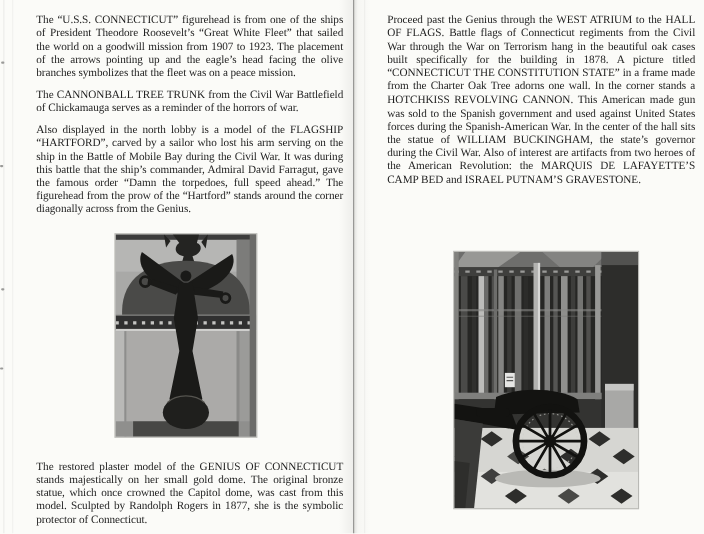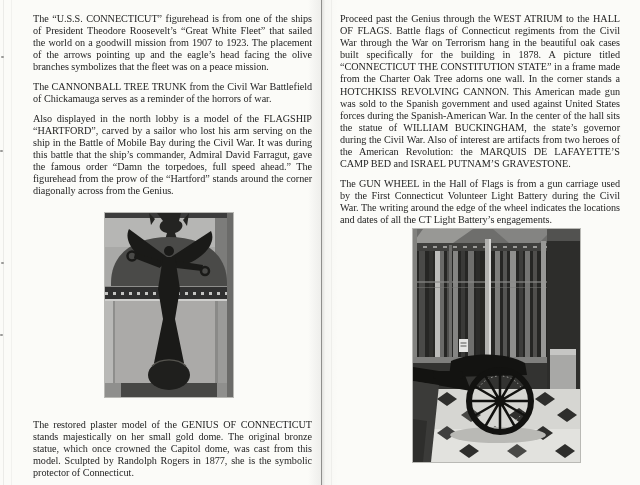--- a/index.html
+++ b/index.html
@@ -3,21 +3,21 @@
 <meta charset="utf-8">
 <style>
   html,body{margin:0;padding:0;}
   body{width:640px;height:485px;overflow:hidden;background:#fbfbf8;}
   .spread{
     position:relative;width:640px;height:485px;background:#fbfbf8;
     font-family:"Liberation Serif", serif;color:#1e1e1e;
   }
   .col{position:absolute;top:13px;}
   .col-left{left:33px;width:279px;}
-  .col-right{left:340px;width:280px;}
+  .col-right{left:352px;width:280px;}
   .col p{
     margin:0 0 7.5px 0;font-size:10.2px;line-height:12.1px;
     text-align:justify;text-justify:inter-word;letter-spacing:-0.05px;
   }
   .caption{position:absolute;left:33px;top:419px;width:279px;}
   .caption p{margin:0;font-size:10.2px;line-height:12.1px;text-align:justify;letter-spacing:-0.05px;}
   .photo{position:absolute;outline:1px solid #b9b9b5;background:#8a8a88;}
   .photo-left{left:105px;top:213px;width:128px;height:184px;}
   .photo-right{left:413px;top:229px;width:167px;height:233px;}
   .photo svg{display:block;width:100%;height:100%;}
@@ -95,21 +95,20 @@
       <path d="M47,153 A21,15 0 0 1 81,153" stroke="#55544f" stroke-width="1.2" fill="none"></path>
     </svg>
   </div>
 
   <div class="caption">
     <p>The restored plaster model of the GENIUS OF CONNECTICUT stands majestically on her small gold dome. The original bronze statue, which once crowned the Capitol dome, was cast from this model. Sculpted by Randolph Rogers in 1877, she is the symbolic protector of Connecticut.</p>
   </div>
 
   <div class="col col-right">
     <p>Proceed past the Genius through the WEST ATRIUM to the HALL OF FLAGS. Battle flags of Connecticut regiments from the Civil War through the War on Terrorism hang in the beautiful oak cases built specifically for the building in 1878. A picture titled “CONNECTICUT THE CONSTITUTION STATE” in a frame made from the Charter Oak Tree adorns one wall. In the corner stands a HOTCHKISS REVOLVING CANNON. This American made gun was sold to the Spanish government and used against United States forces during the Spanish-American War. In the center of the hall sits the statue of WILLIAM BUCKINGHAM, the state’s governor during the Civil War. Also of interest are artifacts from two heroes of the American Revolution: the MARQUIS DE LAFAYETTE’S CAMP BED and ISRAEL PUTNAM’S GRAVESTONE.</p>
-    <p>The GUN WHEEL in the Hall of Flags is from a gun carriage used by the First Connecticut Volunteer Light Battery during the Civil War. The writing around the edge of the wheel indicates the locations and dates of all the CT Light Battery’s engagements.</p>
   </div>
 
   <div class="photo photo-right">
     <svg viewBox="0 0 167 233" preserveAspectRatio="none">
       <rect width="167" height="233" fill="#262624"></rect>
 
       <rect x="0" y="0" width="167" height="14" fill="#6e6e6c"></rect>
       <polygon points="10,0 60,0 40,14 0,14" fill="#a2a2a0" opacity="0.8"></polygon>
       <polygon points="80,0 140,0 126,14 96,14" fill="#8d8d8b" opacity="0.7"></polygon>
       <rect x="0" y="14" width="167" height="8" fill="#3f3f3d"></rect>

